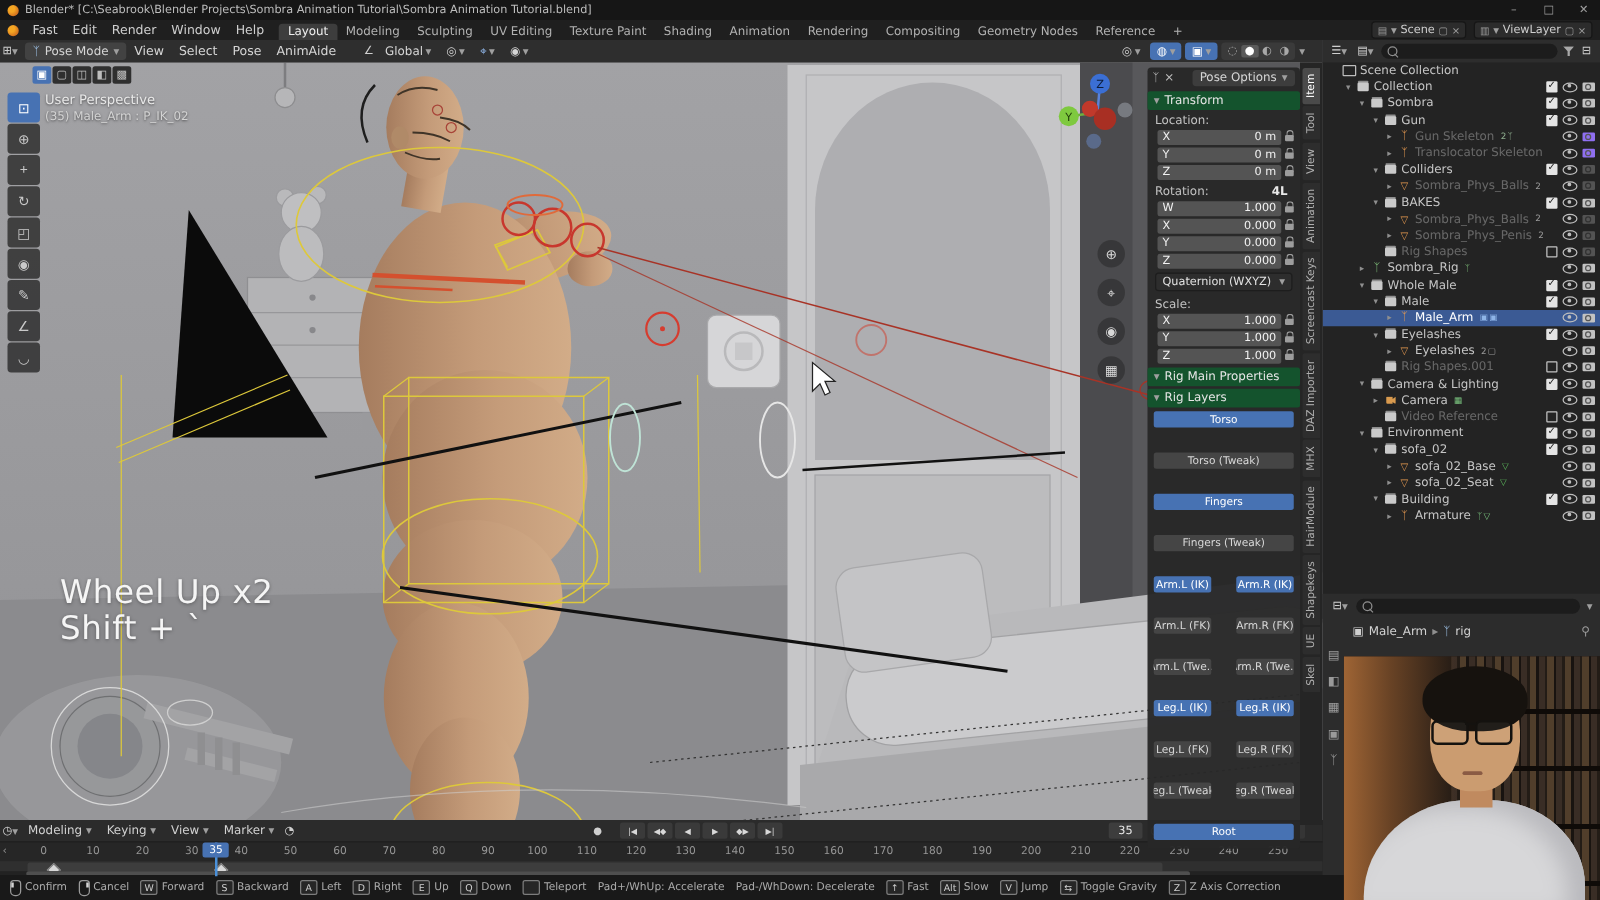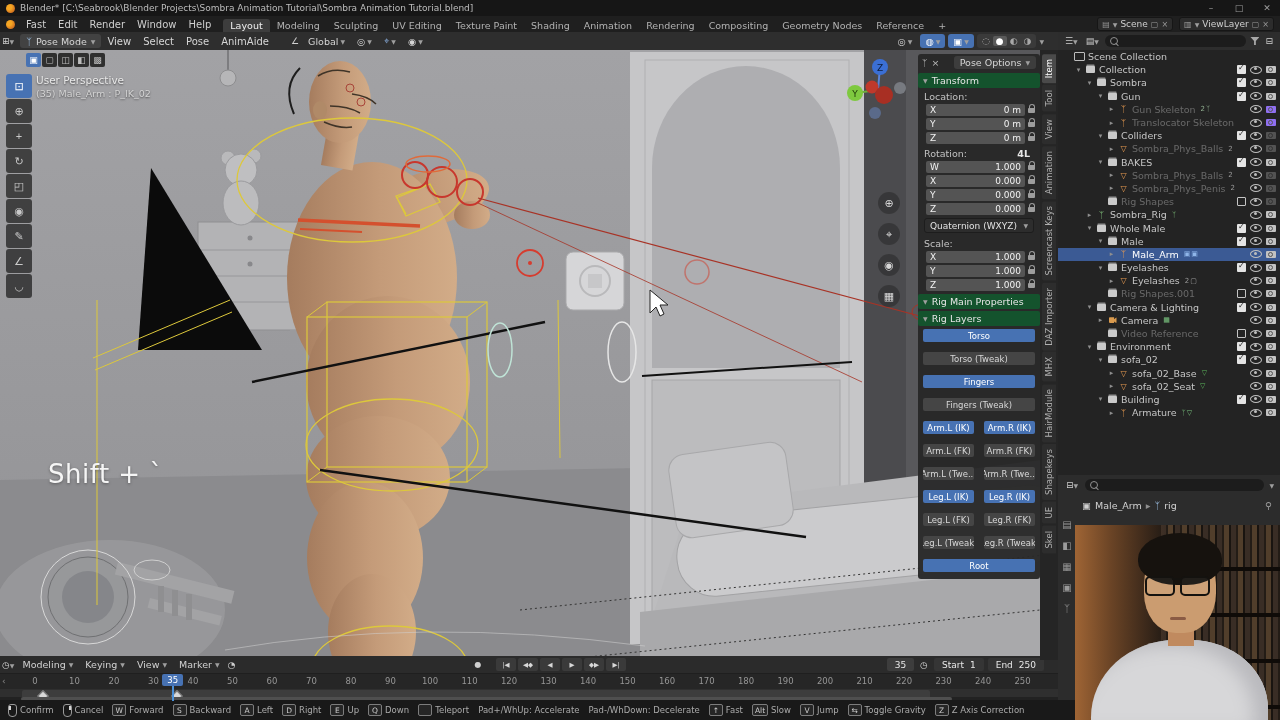--- a/index.html
+++ b/index.html
@@ -58,21 +58,21 @@
   .plabel{padding:3px 6px 1px;color:#c2c2c2}
   .plabel.rowlab{display:flex}
   .badge4l{margin-left:auto;color:#e8e8e8;font-weight:bold;padding-right:4px}
   .t-row{display:flex;align-items:center;gap:3px;padding:1px 4px 1px 8px}
   .slider{flex:1;height:12px;background:#545454;border-radius:2px;display:flex;align-items:center;padding:0 4px;font-size:9px;color:#f2f2f2}
   .slider .vv{margin-left:auto}
   .lock{width:7px;height:5px;background:#9d9d9d;border-radius:1px;position:relative;margin-right:1px}
   .lock::before{content:"";position:absolute;top:-4px;left:1px;width:4px;height:4px;border:1px solid #9d9d9d;border-bottom:none;border-radius:3px 3px 0 0}
   .dropdown{margin:2px 6px;background:#2d2d2d;border:1px solid #1d1d1d;border-radius:3px;height:13px;display:flex;align-items:center;padding:0 5px;font-size:9px;color:#e2e2e2}
   .dropdown .caret{margin-left:auto}
-  #riggrid{display:grid;grid-template-columns:1fr 1fr;gap:10px;padding:3px 5px}
+  #riggrid{display:grid;grid-template-columns:1fr 1fr;gap:20px;padding:3px 5px}
   .rig-btn{height:13px;background:#454545;border-radius:2px;color:#d8d8d8;font-size:8.5px;display:flex;align-items:center;justify-content:center;overflow:hidden;white-space:nowrap}
   .rig-btn.on{background:#4772b3;color:#fff}
   .rig-btn.wide{grid-column:1/-1}
   
   #tabstrip{right:0;top:18px;width:18px;height:606px;background:#252525;z-index:6;display:flex;flex-direction:column;gap:2px;padding-top:4px;align-items:center}
   .vtab{writing-mode:vertical-rl;transform:rotate(180deg);font-size:8.5px;color:#b0b0b0;background:#2d2d2d;border-radius:0 2px 2px 0;padding:5px 1px;line-height:12px}
   .vtab.on{background:#4a4a4a;color:#fff}
   
   #outliner{left:1058px;top:32px;width:222px;height:443px;background:#232323;overflow:hidden}
   #outliner-header{height:18px;background:#2d2d2d;display:flex;align-items:center;gap:4px;padding:0 5px}
@@ -399,20 +399,21 @@
       <button>+</button>
       <button>↻</button>
       <button>◰</button>
       <button>◉</button>
       <button>✎</button>
       <button>∠</button>
       <button>◡</button>
     </div>
 
   <div id="screencast" class="abs">
+    <div>Wheel Up x2</div>
     <div>Shift + `</div>
   </div>
 
   <svg id="navgizmo" class="abs" viewBox="0 0 72 72">
     <line x1="36" y1="36" x2="38" y2="13" stroke="#5a82d8" stroke-width="2"></line>
     <line x1="36" y1="36" x2="13" y2="39" stroke="#6fae3f" stroke-width="2"></line>
     <circle cx="58" cy="34" r="6" fill="#777a80"></circle>
     <circle cx="33" cy="59" r="6" fill="#5a6a8a"></circle>
     <circle cx="38" cy="13" r="8" fill="#3b6fd4"></circle>
     <text x="38" y="16.5" font-size="9" fill="#0c1c3a" text-anchor="middle">Z</text>

